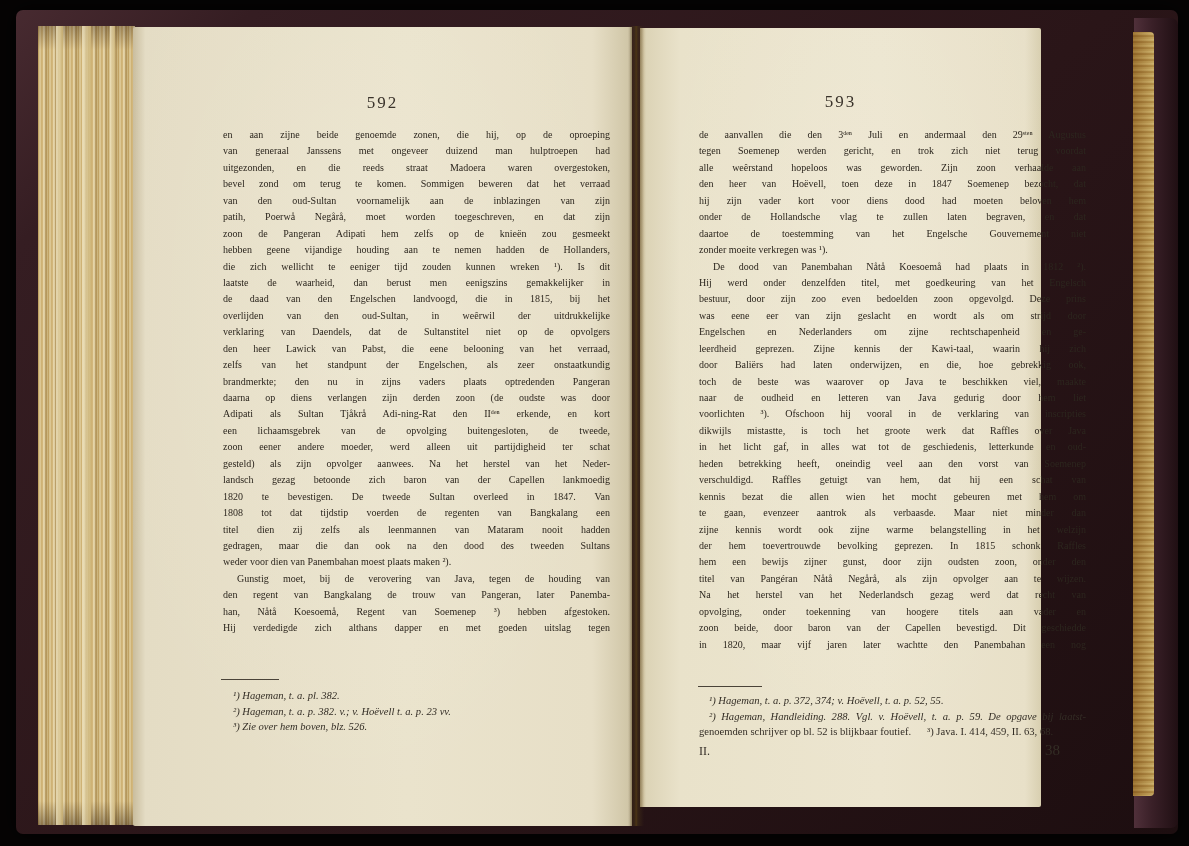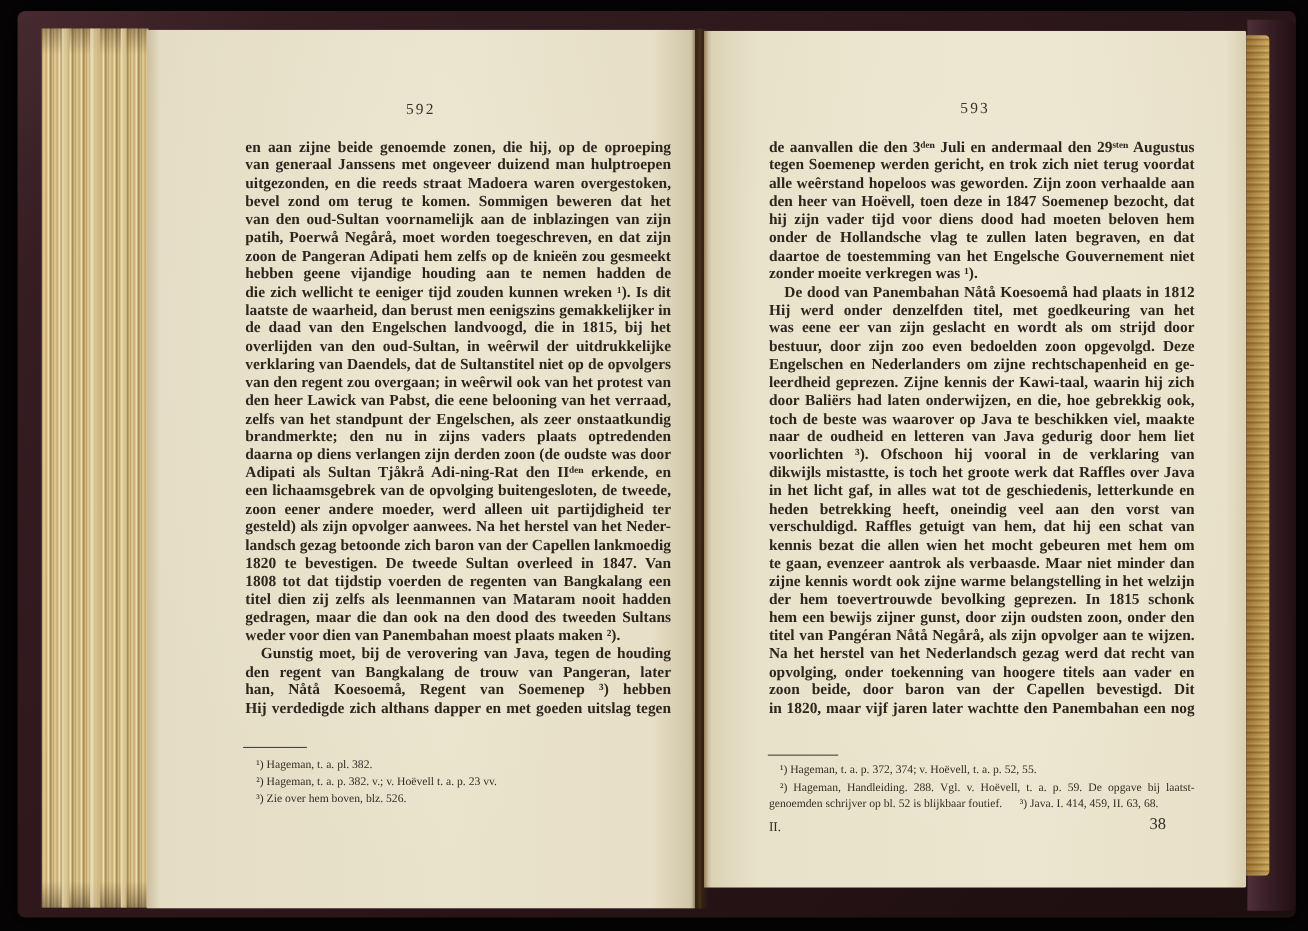--- a/index.html
+++ b/index.html
@@ -25,47 +25,47 @@
         repeating-linear-gradient(180deg,#d9c48e 0px,#efe3bd 2px,#c0a061 4px,#e6d6a8 6px),
         linear-gradient(90deg,#b18e50,#e0cf9e);background-blend-mode:multiply;
       border-radius:0 4px 4px 0;}
   
   .page{position:absolute;color:#2c261e;}
   .page-left{left:133px;top:27px;width:499px;height:799px;
       background:
         radial-gradient(ellipse at 45% 35%,rgba(255,255,248,.14),rgba(0,0,0,0) 70%),
         linear-gradient(90deg,#c9bd9e 0%,#e4dcc4 2.5%,#eae3cc 55%,#e7dfc7 92%,#cfc5a6 99.5%,#b5a983 100%);
       border-radius:2px 0 0 2px;}
-  .page-right{left:640px;top:28px;width:493px;height:779px;
+  .page-right{left:640px;top:28px;width:401px;height:779px;
       background:
         radial-gradient(ellipse at 55% 35%,rgba(255,255,248,.14),rgba(0,0,0,0) 70%),
         linear-gradient(90deg,#baa87e 0%,#dcd3b6 1.5%,#e9e2ca 10%,#ece5cf 60%,#e8e0c8 96%,#d8cfb0 100%);
       border-radius:0 2px 2px 0;}
   .gutter{position:absolute;left:628px;top:26px;width:16px;height:800px;
       background:linear-gradient(90deg,rgba(60,45,20,0) 0%,rgba(70,52,24,.55) 40%,#4a3415 52%,rgba(70,52,24,.5) 62%,rgba(60,45,20,0) 100%);}
   
-  .pagenum{position:absolute;width:100%;text-align:center;font-size:14px;
+  .pagenum{position:absolute;width:100%;text-align:center;font-size:17px;
       letter-spacing:2px;color:#39322a;}
   .page-left .pagenum{top:66px;}
   .page-right .pagenum{top:64px;}
-  .body-col{position:absolute;font-size:14px;font-weight:bold;}
+  .body-col{position:absolute;font-size:10px;}
   .page-left .body-col{left:90px;top:100px;width:387px;}
   .page-right .body-col{left:59px;top:99px;width:387px;}
   .tline{height:16.45px;line-height:16.45px;overflow:hidden;
       text-align:justify;text-align-last:justify;white-space:normal;}
   .tline.pend{text-align-last:left;}
   .tline.pind{text-indent:14px;}
   .fnrule{position:absolute;height:1px;background:#4a4338;}
   .page-left .fnrule{left:88px;top:652px;width:58px;}
   .page-right .fnrule{left:58px;top:658px;width:64px;}
   .fn-col{position:absolute;font-size:10.6px;color:#332d25;}
   .page-left .fn-col{left:90px;top:661px;width:387px;}
   .page-right .fn-col{left:59px;top:665px;width:387px;}
   .fn-col .tline{height:15.6px;line-height:15.6px;}
-  .fn-col .tline.pind{text-indent:10px;}
+  .fn-col .tline.pind{text-indent:10px;font-style:italic;}
   .sigrow{display:flex;justify-content:space-between;align-items:flex-end;
       margin-top:2px;font-size:11.5px;color:#332d25;}
   .sig-left{font-size:12px;}
   .sig-right{font-size:15px;padding-right:26px;}
 </style>
 </head>
 <body>
 
 <div class="scene">
   <div class="cover"></div>
@@ -86,21 +86,20 @@
         <div class="tline">bevel zond om terug te komen. Sommigen beweren dat het verraad</div>
         <div class="tline">van den oud-Sultan voornamelijk aan de inblazingen van zijn</div>
         <div class="tline">patih, Poerwå Negårå, moet worden toegeschreven, en dat zijn</div>
         <div class="tline">zoon de Pangeran Adipati hem zelfs op de knieën zou gesmeekt</div>
         <div class="tline">hebben geene vijandige houding aan te nemen hadden de Hollanders,</div>
         <div class="tline">die zich wellicht te eeniger tijd zouden kunnen wreken ¹). Is dit</div>
         <div class="tline">laatste de waarheid, dan berust men eenigszins gemakkelijker in</div>
         <div class="tline">de daad van den Engelschen landvoogd, die in 1815, bij het</div>
         <div class="tline">overlijden van den oud-Sultan, in weêrwil der uitdrukkelijke</div>
         <div class="tline">verklaring van Daendels, dat de Sultanstitel niet op de opvolgers</div>
-        <div class="tline">van den regent zou overgaan; in weêrwil ook van het protest van</div>
         <div class="tline">den heer Lawick van Pabst, die eene belooning van het verraad,</div>
         <div class="tline">zelfs van het standpunt der Engelschen, als zeer onstaatkundig</div>
         <div class="tline">brandmerkte; den nu in zijns vaders plaats optredenden Pangeran</div>
         <div class="tline">daarna op diens verlangen zijn derden zoon (de oudste was door</div>
         <div class="tline">Adipati als Sultan Tjåkrå Adi-ning-Rat den IIᵈᵉⁿ erkende, en kort</div>
         <div class="tline">een lichaamsgebrek van de opvolging buitengesloten, de tweede,</div>
         <div class="tline">zoon eener andere moeder, werd alleen uit partijdigheid ter schat</div>
         <div class="tline">gesteld) als zijn opvolger aanwees. Na het herstel van het Neder-</div>
         <div class="tline">landsch gezag betoonde zich baron van der Capellen lankmoedig</div>
         <div class="tline">1820 te bevestigen. De tweede Sultan overleed in 1847. Van</div>
@@ -121,28 +120,28 @@
       </div>
   </div>
 
   <div class="page page-right">
     <div class="pagenum">593</div>
     <div class="body-col">
         <div class="tline">de aanvallen die den 3ᵈᵉⁿ Juli en andermaal den 29ˢᵗᵉⁿ Augustus</div>
         <div class="tline">tegen Soemenep werden gericht, en trok zich niet terug voordat</div>
         <div class="tline">alle weêrstand hopeloos was geworden. Zijn zoon verhaalde aan</div>
         <div class="tline">den heer van Hoëvell, toen deze in 1847 Soemenep bezocht, dat</div>
-        <div class="tline">hij zijn vader tijd voor diens dood had moeten beloven hem</div>
+        <div class="tline">hij zijn vader kort voor diens dood had moeten beloven hem</div>
         <div class="tline">onder de Hollandsche vlag te zullen laten begraven, en dat</div>
         <div class="tline">daartoe de toestemming van het Engelsche Gouvernement niet</div>
         <div class="tline pend">zonder moeite verkregen was ¹).</div>
         <div class="tline pind">De dood van Panembahan Nåtå Koesoemå had plaats in 1812 ²).</div>
         <div class="tline">Hij werd onder denzelfden titel, met goedkeuring van het Engelsch</div>
+        <div class="tline">bestuur, door zijn zoo even bedoelden zoon opgevolgd. Deze prins</div>
         <div class="tline">was eene eer van zijn geslacht en wordt als om strijd door</div>
-        <div class="tline">bestuur, door zijn zoo even bedoelden zoon opgevolgd. Deze prins</div>
         <div class="tline">Engelschen en Nederlanders om zijne rechtschapenheid en ge-</div>
         <div class="tline">leerdheid geprezen. Zijne kennis der Kawi-taal, waarin hij zich</div>
         <div class="tline">door Baliërs had laten onderwijzen, en die, hoe gebrekkig ook,</div>
         <div class="tline">toch de beste was waarover op Java te beschikken viel, maakte</div>
         <div class="tline">naar de oudheid en letteren van Java gedurig door hem liet</div>
         <div class="tline">voorlichten ³). Ofschoon hij vooral in de verklaring van inscripties</div>
         <div class="tline">dikwijls mistastte, is toch het groote werk dat Raffles over Java</div>
         <div class="tline">in het licht gaf, in alles wat tot de geschiedenis, letterkunde en oud-</div>
         <div class="tline">heden betrekking heeft, oneindig veel aan den vorst van Soemenep</div>
         <div class="tline">verschuldigd. Raffles getuigt van hem, dat hij een schat van</div>

